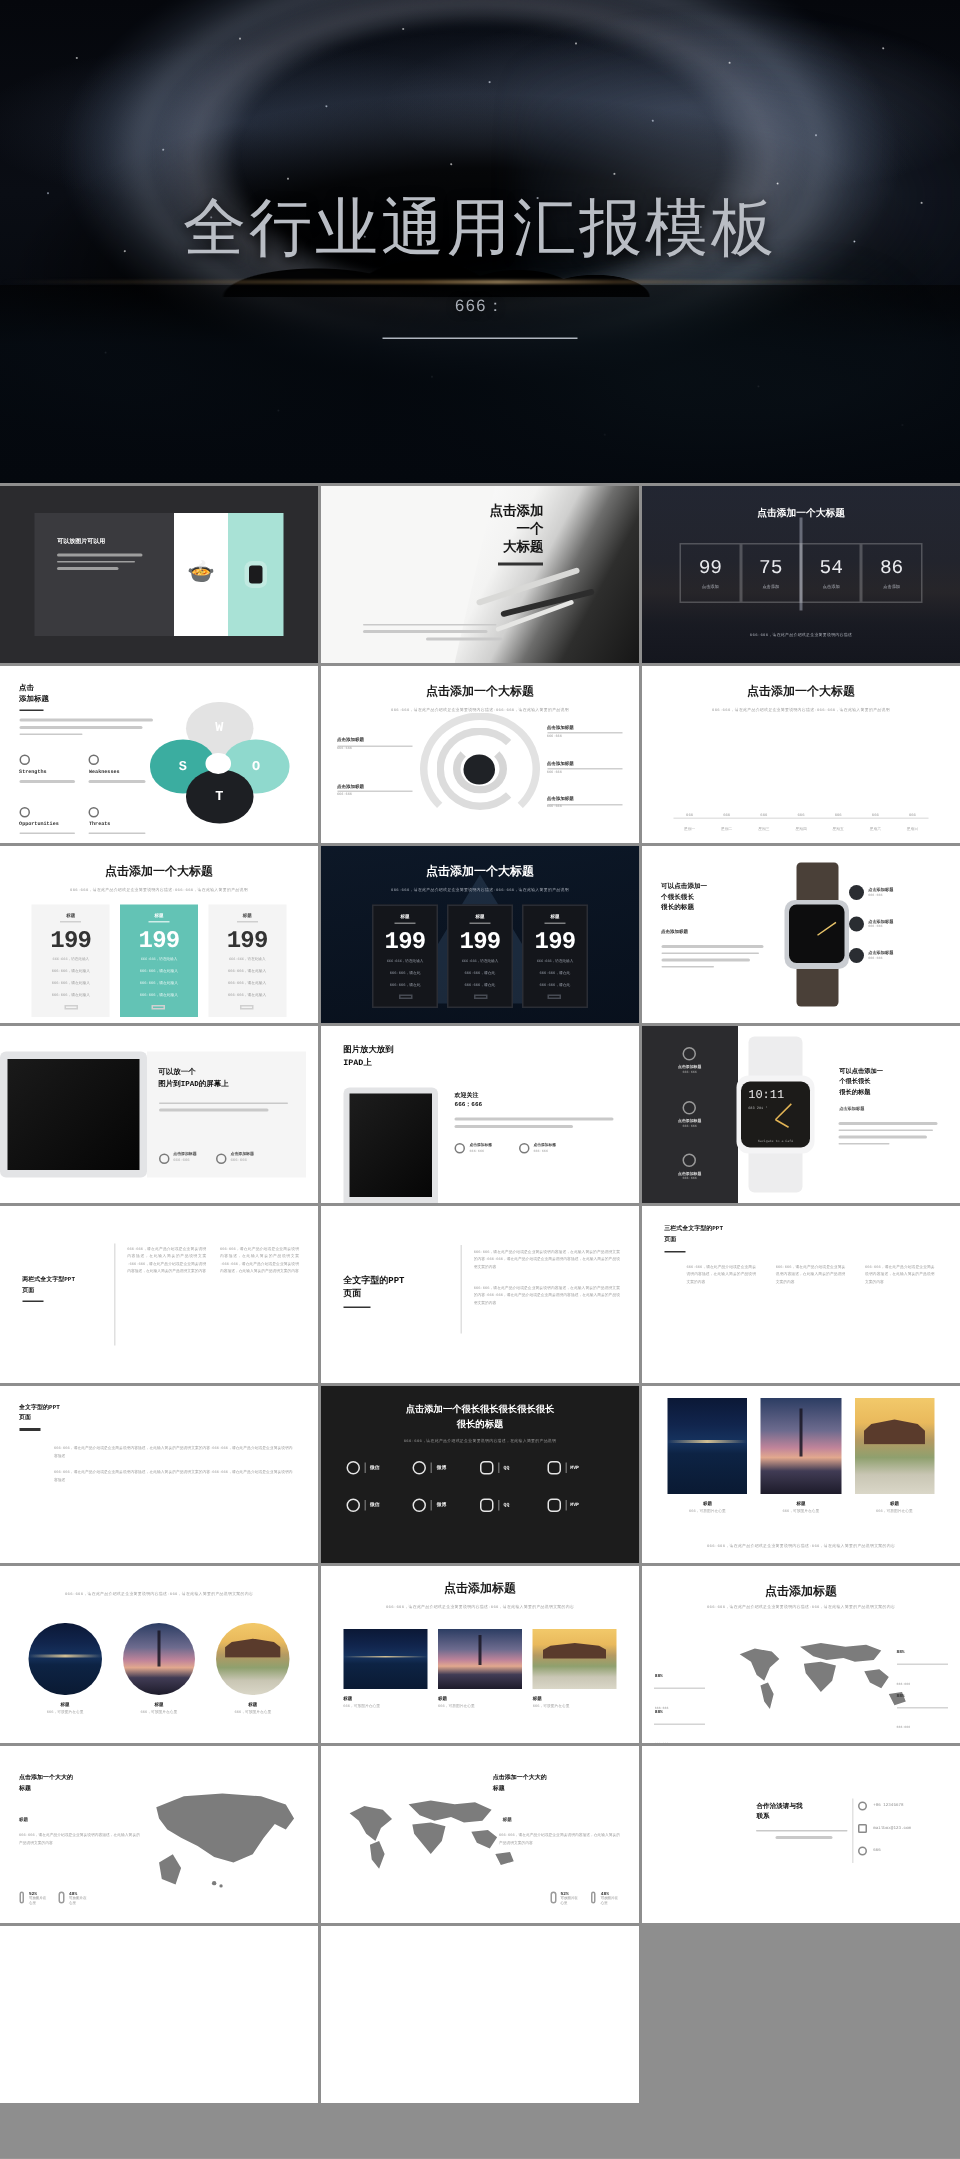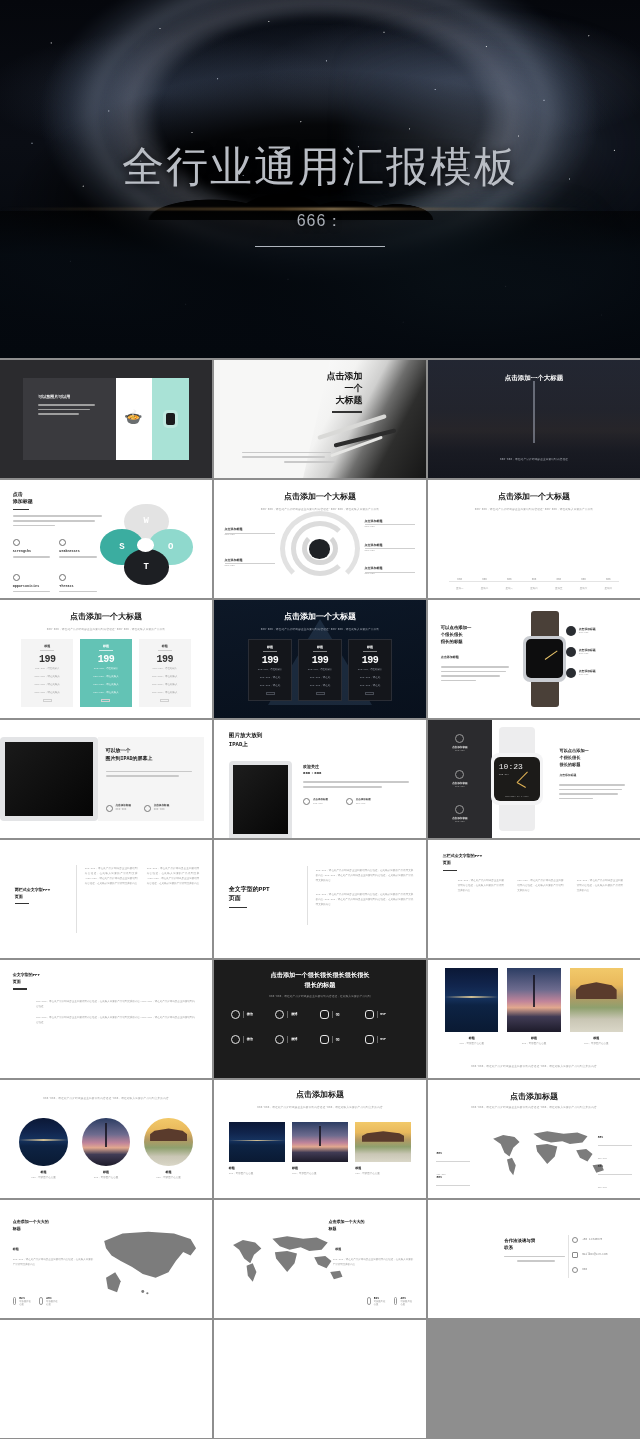--- a/index.html
+++ b/index.html
@@ -6,21 +6,21 @@
   html,body { background:#9e9e9e; }
   body {
     width:640px; height:1439px; overflow:hidden;
     font-family:"Liberation Sans","DejaVu Sans",sans-serif;
     position:relative;
   }
   .page { width:640px; height:1439px; position:relative; background:#8e8e8e; }
 
   
   .hero {
-    position:relative; width:640px; height:358px; overflow:hidden;
+    position:relative; width:640px; height:322px; overflow:hidden;
     background:#05060a;
   }
   .hero .sky {
     position:absolute; inset:0;
     background:
       radial-gradient(ellipse 70% 55% at 50% 58%, rgba(0,0,0,0.95) 0%, rgba(0,0,0,0.85) 42%, rgba(0,0,0,0) 70%),
       radial-gradient(ellipse 58% 42% at 50% 30%, rgba(120,140,175,0.30) 0%, rgba(40,55,80,0.14) 55%, rgba(0,0,0,0) 78%),
       radial-gradient(ellipse 46% 28% at 72% 22%, rgba(150,165,195,0.28) 0%, rgba(0,0,0,0) 70%),
       radial-gradient(ellipse 40% 24% at 26% 26%, rgba(110,130,165,0.22) 0%, rgba(0,0,0,0) 72%),
       radial-gradient(ellipse 36% 30% at 84% 82%, rgba(90,135,150,0.28) 0%, rgba(0,0,0,0) 70%),
@@ -116,21 +116,21 @@
   .hero-inner {
     position:absolute; inset:0; display:flex; flex-direction:column;
     align-items:center; justify-content:center; z-index:4;
   }
   .hero-title {
     font-size:42px; letter-spacing:2px; color:#b9bdc4;
     font-weight:300; text-shadow:0 1px 8px rgba(0,0,0,.8);
     margin-top:28px;
   }
   .hero-sub {
-    margin-top:16px; font-size:16px; color:#a9aeb6; letter-spacing:1px;
+    margin-top:16px; font-size:11px; color:#a9aeb6; letter-spacing:1px;
     text-shadow:0 1px 6px rgba(0,0,0,.85);
   }
   .hero-rule { margin-top:14px; width:130px; height:1px; background:rgba(205,210,220,.85); }
 
   
   .grid {
     display:grid; grid-template-columns:repeat(3,1fr);
     gap:2px; background:#8e8e8e; padding:2px 0 0 0;
   }
   .cell {
@@ -231,21 +231,21 @@
   .sl6 .vv { position:absolute; left:50%; transform:translateX(-50%); font-size:2.6px; color:#9a9a9a; }
   .sl6 .axis { position:absolute; left:10%; right:10%; bottom:13.5%; height:.7px; background:#e4e4e4; }
   .sl6 .xl { position:absolute; bottom:7%; left:10%; right:10%; display:flex; gap:2.2%; }
   .sl6 .xl span { flex:1; text-align:center; font-size:2.5px; color:#a8a8a8; }
 
   
   .pricing .cards { position:absolute; left:10%; right:10%; top:33%; display:flex; gap:4%; }
   .pricing .card { flex:1; padding:5px 4px; text-align:center; }
   .pricing .card .cap { font-size:3px; font-weight:bold; color:#444; }
   .pricing .card .capu { width:14px; height:.8px; background:#cfcfcf; margin:2px auto 3px; }
-  .pricing .card .big { font-size:10px; font-weight:bold; color:#333; letter-spacing:-.5px; }
+  .pricing .card .big { font-size:16px; font-weight:bold; color:#333; letter-spacing:-.5px; }
   .pricing .card .sub { font-size:2.4px; color:#a0a0a0; margin-top:2px; }
   .pricing .card .li { font-size:2.5px; color:#9b9b9b; margin-top:5px; }
   .pricing .card .btn { margin:5px auto 0; width:9px; height:3px; border:.6px solid #d0d0d0; }
   .sl7 { background:#fff; }
   .sl7 .card { background:#f4f4f4; }
   .sl7 .card.hi { background:#63c3b5; }
   .sl7 .card.hi .cap,.sl7 .card.hi .big { color:#fff; }
   .sl7 .card.hi .capu { background:rgba(255,255,255,.7); }
   .sl7 .card.hi .sub,.sl7 .card.hi .li { color:rgba(255,255,255,.85); }
   .sl8 {
@@ -431,20 +431,38 @@
           <div class="fakeline" style="width:90%;margin-bottom:3px"></div>
           <div class="fakeline" style="width:55%;margin-left:45%"></div>
         </div>
       </div>
     </div>
 
     <div class="cell">
       <div class="s sl3">
         <div class="tower"></div>
         <div class="t">点击添加一个大标题</div>
+        <div class="nums">
+          <div class="n">
+              <b>99</b>
+              <span>点击添加</span>
+            </div>
+          <div class="n">
+              <b>75</b>
+              <span>点击添加</span>
+            </div>
+          <div class="n">
+              <b>54</b>
+              <span>点击添加</span>
+            </div>
+          <div class="n">
+              <b>86</b>
+              <span>点击添加</span>
+            </div>
+        </div>
         <div class="body">
             <div class="lead">666·666，请在此产品介绍或是企业简要说明内容描述</div>
           </div>
       </div>
     </div>
 
     <div class="cell">
       <div class="s sl4">
         <div class="h">
           <b>点击</b>
@@ -790,21 +808,21 @@
               <div class="g"></div>
               <b>点击添加标题</b>
               <b style="color:#888;font-size:2.3px;text-align:center;display:block">666·666</b>
             </div>
         </div>
         <div class="watch">
           <div class="band bandT"></div>
             <div class="band bandB"></div>
           <div class="case">
               <div class="scr">
-            <div class="tm">10:23</div>
+            <div class="tm">10:11</div>
             <div style="position:absolute;left:10%;top:36%;font-size:2.4px;color:#b9b9b9">683  201 °</div>
             <div class="hm" style="transform:rotate(-45deg)"></div>
             <div class="hm" style="width:22%;transform:rotate(30deg)"></div>
             <div style="position:absolute;left:0;right:0;bottom:8%;text-align:center;font-size:2.2px;color:#9a9a9a">Navigate to a Café</div>
           </div>
             </div>
         </div>
         <div class="rt">
           <b>可以点击添加一</b>
           <b>个很长很长</b>

